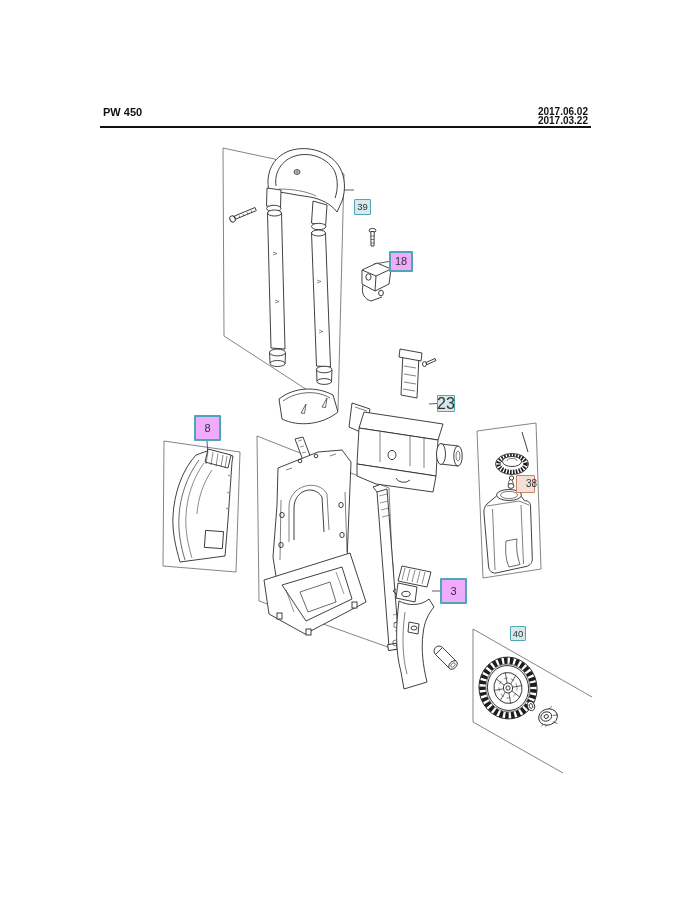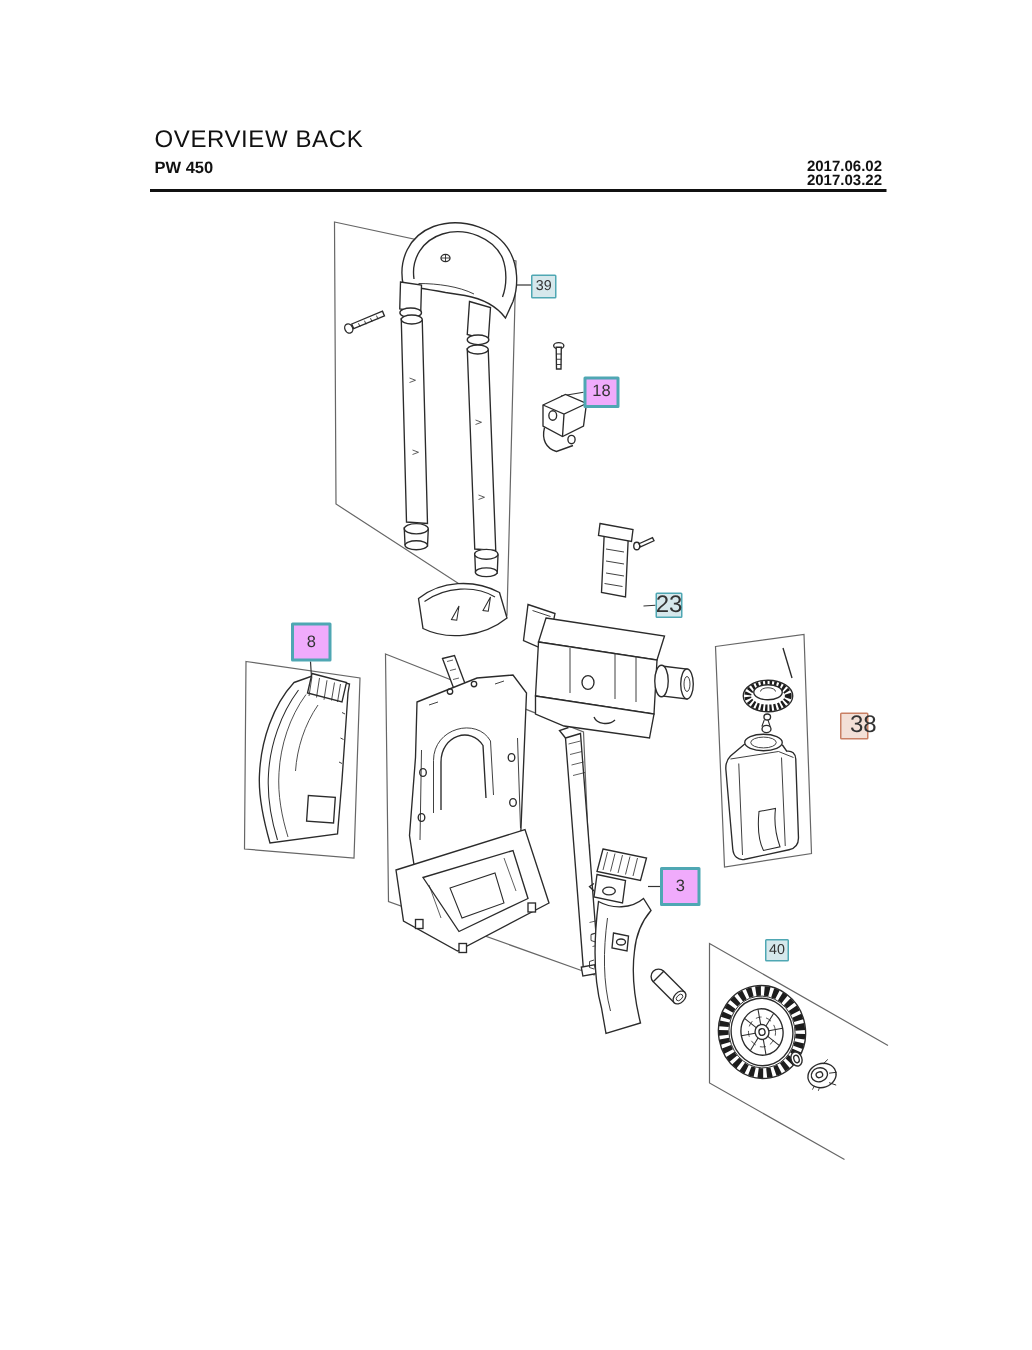--- a/index.html
+++ b/index.html
@@ -13,34 +13,33 @@
   .hdr-date2{position:absolute;right:100px;top:106px;font-size:10px;font-weight:700;color:#111;}
   .hdr-rule{position:absolute;left:100px;top:126px;width:491px;height:2px;background:#111;}
   
   #diagram{position:absolute;left:0;top:0;}
   
   .callout{position:absolute;box-sizing:border-box;display:flex;align-items:center;
            justify-content:center;color:#333;cursor:pointer;border-radius:1px;line-height:1;}
   .co-teal-filled {border:1.2px solid #4fa7b3;background:#d6e8ec;}
   .co-teal-outline{border:2px solid #4fa7b3;background:#f0abfc;}
   .co-orange-filled{border:1.2px solid #c98064;background:#f3e0d7;}
-  #co-39{left:354px;top:183px;width:17px;height:16px;font-size:9.5px;}
+  #co-39{left:354px;top:199px;width:17px;height:16px;font-size:9.5px;}
   #co-18{left:389px;top:251px;width:24px;height:21px;font-size:11px;}
   #co-23{left:437px;top:395px;width:18px;height:17px;font-size:16px;}
   #co-8 {left:194px;top:415px;width:27px;height:26px;font-size:11px;}
-  #co-38{left:560px;top:475px;width:19px;height:18px;font-size:16px;padding-left:12px;}
+  #co-38{left:516px;top:475px;width:19px;height:18px;font-size:10px;padding-left:12px;}
   #co-3 {left:440px;top:578px;width:27px;height:26px;font-size:11px;}
   #co-40{left:510px;top:626px;width:16px;height:15px;font-size:9.5px;text-align:center;}
 </style>
 </head>
 <body>
 
 <div id="page">
 
-  <div class="hdr-title">OVERVIEW BACK</div>
   <div class="hdr-model">PW 450</div>
   <div class="hdr-date1">2017.03.22</div>
   <div class="hdr-date2">2017.06.02</div>
   <div class="hdr-rule"></div>
 
   <svg id="diagram" width="688" height="900" viewBox="0 0 688 900">
 
     <g stroke="#666" stroke-width="0.8" fill="none">
       <polygon points="223,148 344,174 338,410 224,336"></polygon>
       <polygon points="164,441 240,452 236,572 163,566"></polygon>

